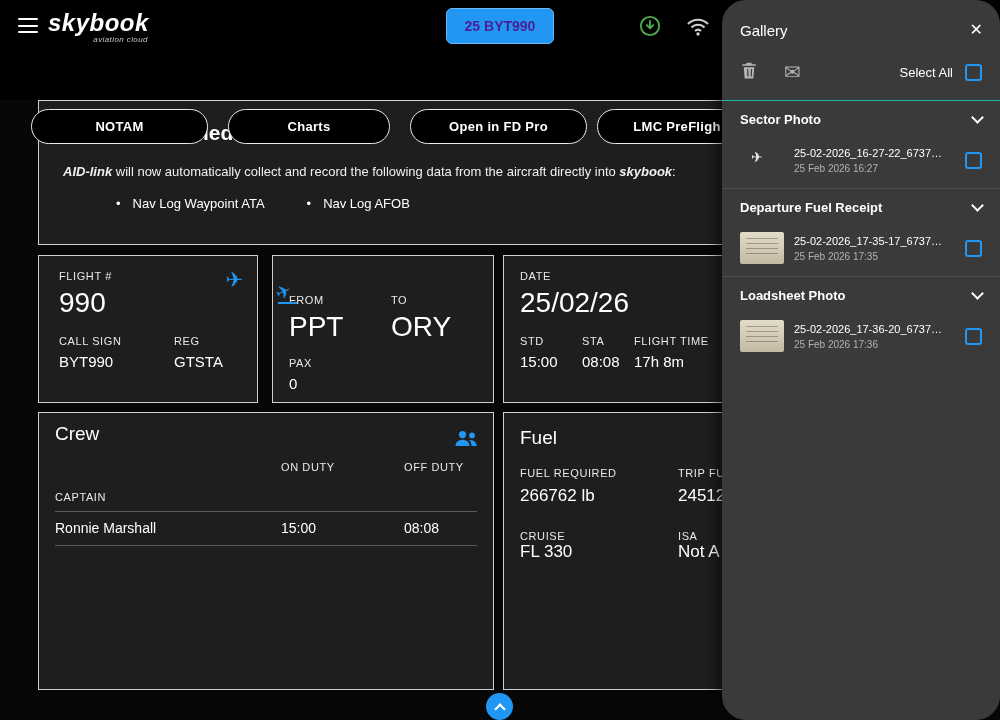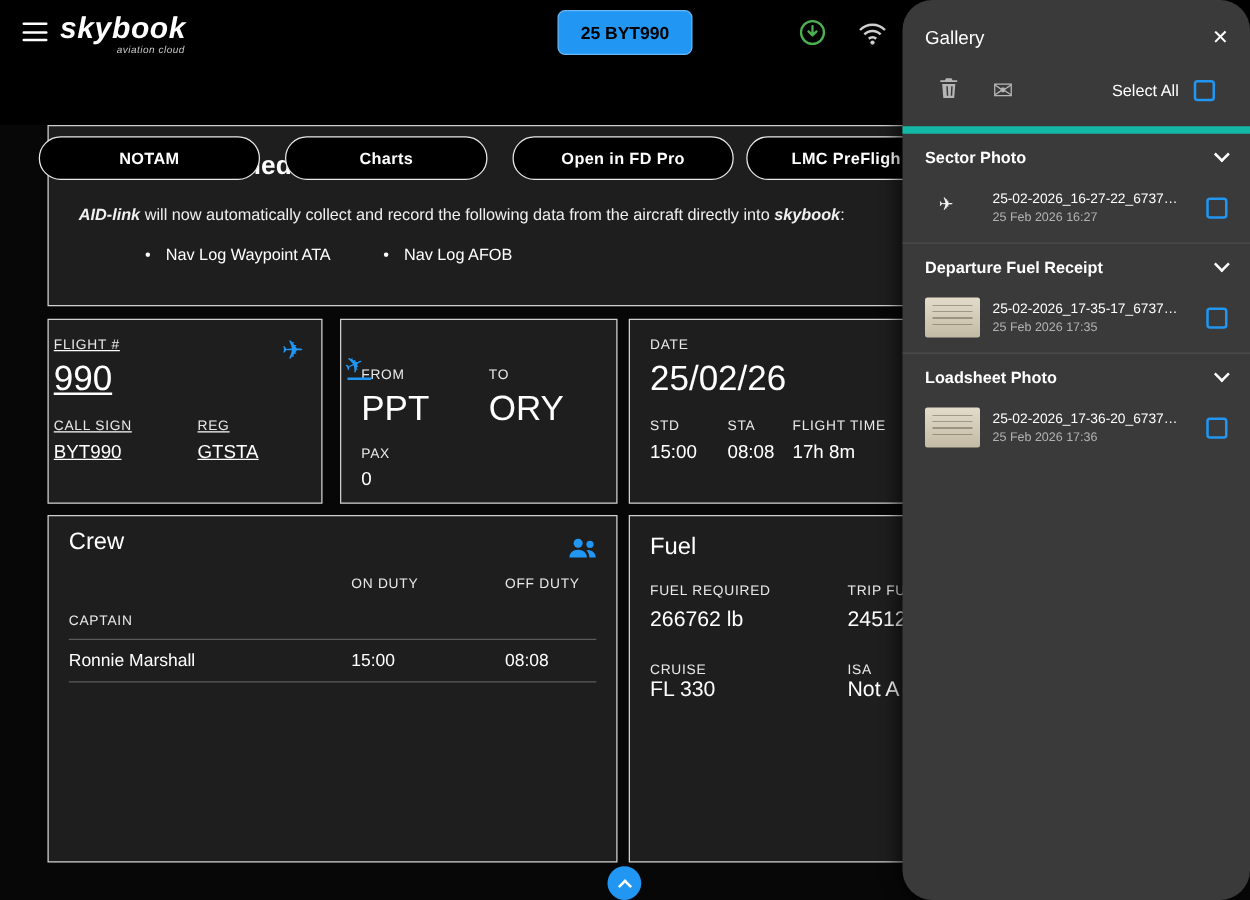--- a/index.html
+++ b/index.html
@@ -6,21 +6,21 @@
   html,body { background:#000; }
   body { font-family:"Liberation Sans", sans-serif; }
   .app { position:relative; width:1000px; height:720px; background:#070707; overflow:hidden; }
 
   
   .topbar { position:absolute; left:0; top:0; width:1000px; height:52px; background:#000; z-index:2; }
   .hamburger { position:absolute; left:18px; top:18px; width:20px; height:15px; display:flex; flex-direction:column; justify-content:space-between; cursor:pointer; }
   .hamburger span { display:block; height:2px; background:#fff; border-radius:1px; }
   .logo { position:absolute; left:48px; top:9px; color:#fff; font-size:24px; font-weight:bold; font-style:italic; letter-spacing:.5px; }
   .logo-tagline { position:absolute; right:1px; bottom:-7px; font-size:8px; font-weight:normal; font-style:italic; color:#c9c9c9; letter-spacing:.4px; white-space:nowrap; }
-  .flight-btn { position:absolute; left:446px; top:8px; width:108px; height:36px; background:#2196f3; border:1px solid #6ab8f7; border-radius:6px; color:#000000; font-weight:bold; font-size:14px; display:flex; align-items:center; justify-content:center; cursor:pointer; }
+  .flight-btn { position:absolute; left:446px; top:8px; width:108px; height:36px; background:#2196f3; border:1px solid #6ab8f7; border-radius:6px; color:#4c1d95; font-weight:bold; font-size:14px; display:flex; align-items:center; justify-content:center; cursor:pointer; }
   .topbar-icon { position:absolute; top:15px; }
 
   
   .toolbar { position:absolute; left:0; top:52px; width:1000px; height:48px; background:#000; z-index:1; }
   .pill { position:absolute; top:10px; height:35px; border:1px solid #e9e9e9; border-radius:18px; background:#000; color:#fff; font-size:13px; font-weight:bold; letter-spacing:.3px; display:flex; align-items:center; justify-content:center; cursor:pointer;margin-top:47px; }
 
   
   .card { position:absolute; background:#1e1e1e; border:1px solid #cfcfcf; color:#fff; }
   .lbl { font-size:11px; letter-spacing:.6px; color:#e9e9e9; }
   .big { font-size:28px; color:#fff; margin-top:5px; }
@@ -28,21 +28,21 @@
   .card-title { font-size:19px; font-weight:normal; }
 
   .aid-card { left:38px; top:100px; width:924px; height:145px; padding:20px 24px; }
   .aid-title { font-size:21px; }
   .aid-title em { font-weight:bold; font-style:italic; }
   .aid-desc { margin-top:19px; font-size:13px; color:#f0f0f0; }
   .aid-desc em { font-weight:bold; font-style:italic; }
   .aid-bullets { margin-top:17px; margin-left:53px; display:flex; gap:42px; font-size:13px; }
   .bullet::before { content:"\2022"; margin-right:12px; }
 
-  .flight-card { left:38px; top:255px; width:220px; height:148px; padding:14px 4px;text-decoration:underline; }
+  .flight-card { left:38px; top:255px; width:220px; height:148px; padding:14px 20px; }
   .route-card  { left:272px; top:255px; width:222px; height:148px; padding:14px 16px; }
   .date-card   { left:503px; top:255px; width:459px; height:148px; padding:14px 16px; }
   .crew-card   { left:38px; top:412px; width:456px; height:278px; padding:10px 16px; }
   .fuel-card   { left:503px; top:412px; width:459px; height:278px; padding:14px 16px; }
 
   .corner-icon { position:absolute; right:14px; top:12px; }
   .plane-icon::before { content:"\2708"; font-size:21px; color:#2196f3; }
   .takeoff-icon { width:26px; height:24px; display:block; position:relative; }
   .takeoff-icon::before { content:"\2708"; position:absolute; left:1px; top:-1px; font-size:18px; color:#2196f3; transform:rotate(-25deg); }
   .takeoff-icon::after { content:""; position:absolute; left:3px; bottom:2px; width:19px; height:2px; background:#2196f3; }
@@ -68,21 +68,21 @@
   
   .fab { position:absolute; left:486px; top:693px; width:27px; height:27px; border-radius:50%; background:#2196f3; display:flex; align-items:center; justify-content:center; cursor:pointer; z-index:3; }
   .chev-up { width:8px; height:8px; border-right:2px solid #fff; border-bottom:2px solid #fff; transform:rotate(-135deg); margin-top:4px; }
 
   
   .gallery { position:absolute; right:0; top:0; width:278px; height:720px; background:#3a3a3a; z-index:10; box-shadow:-5px 0 12px rgba(0,0,0,.55); color:#fff;border-radius:24px; }
   .gallery-titlebar { position:relative; padding:22px 18px 0; }
   .gallery-title { font-size:15px; }
   .close-icon { position:absolute; right:17px; top:20px; font-size:16px; color:#fff; cursor:pointer; }
   .close-icon::before { content:"\2715"; }
-  .gallery-actions { display:flex; align-items:center; gap:26px; padding:20px 28px 16px; border-bottom:6px solid #14b8a6; }
+  .gallery-actions { display:flex; align-items:center; gap:26px; padding:20px 18px 16px; border-bottom:1px solid #14b8a6; }
   .mail-icon::before { content:"\2709"; font-size:20px; color:#b5b5b5; }
   .select-all-wrap { margin-left:auto; display:flex; align-items:center; gap:12px; }
   .select-all-label { font-size:13px; }
   .checkbox { width:17px; height:17px; border:2px solid #2196f3; border-radius:3px; background:transparent; cursor:pointer; flex:none; }
   .g-section { display:flex; align-items:center; justify-content:space-between; padding:11px 18px 9px; font-size:13px; font-weight:bold; border-top:1px solid #4c4c4c; }
   .g-section.first { border-top:none; }
   .chev-down { width:9px; height:9px; border-right:2px solid #fff; border-bottom:2px solid #fff; transform:rotate(45deg); margin-top:-4px; }
   .g-item { display:flex; align-items:center; gap:10px; padding:8px 18px 12px; }
   .g-item .checkbox { margin-left:auto; }
   .thumb { width:44px; height:32px; border-radius:2px; flex:none; position:relative; overflow:hidden; }

